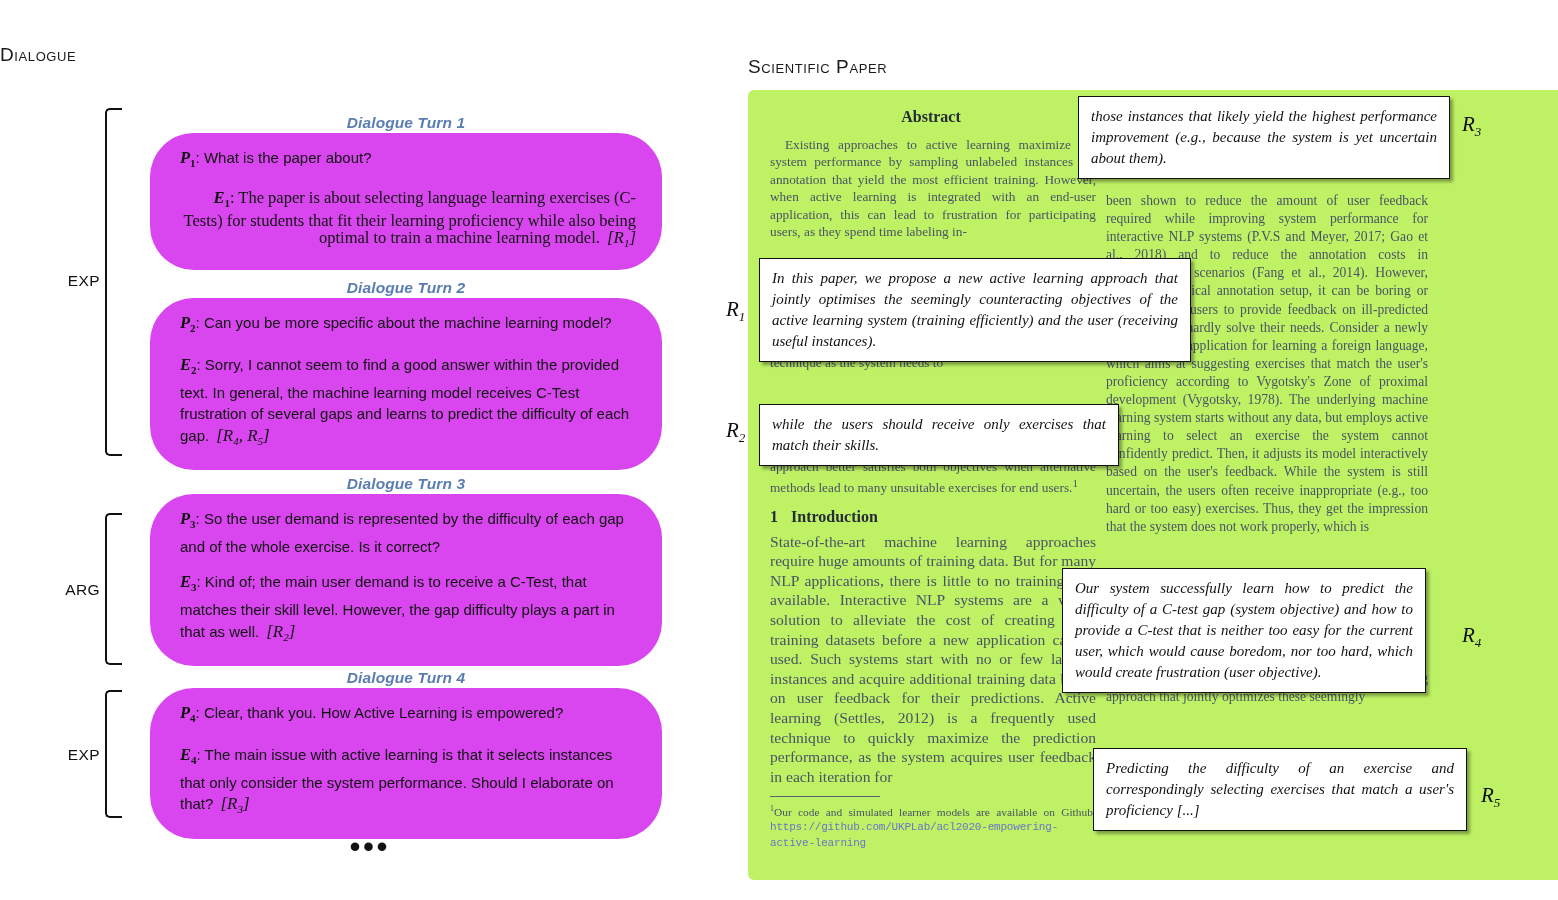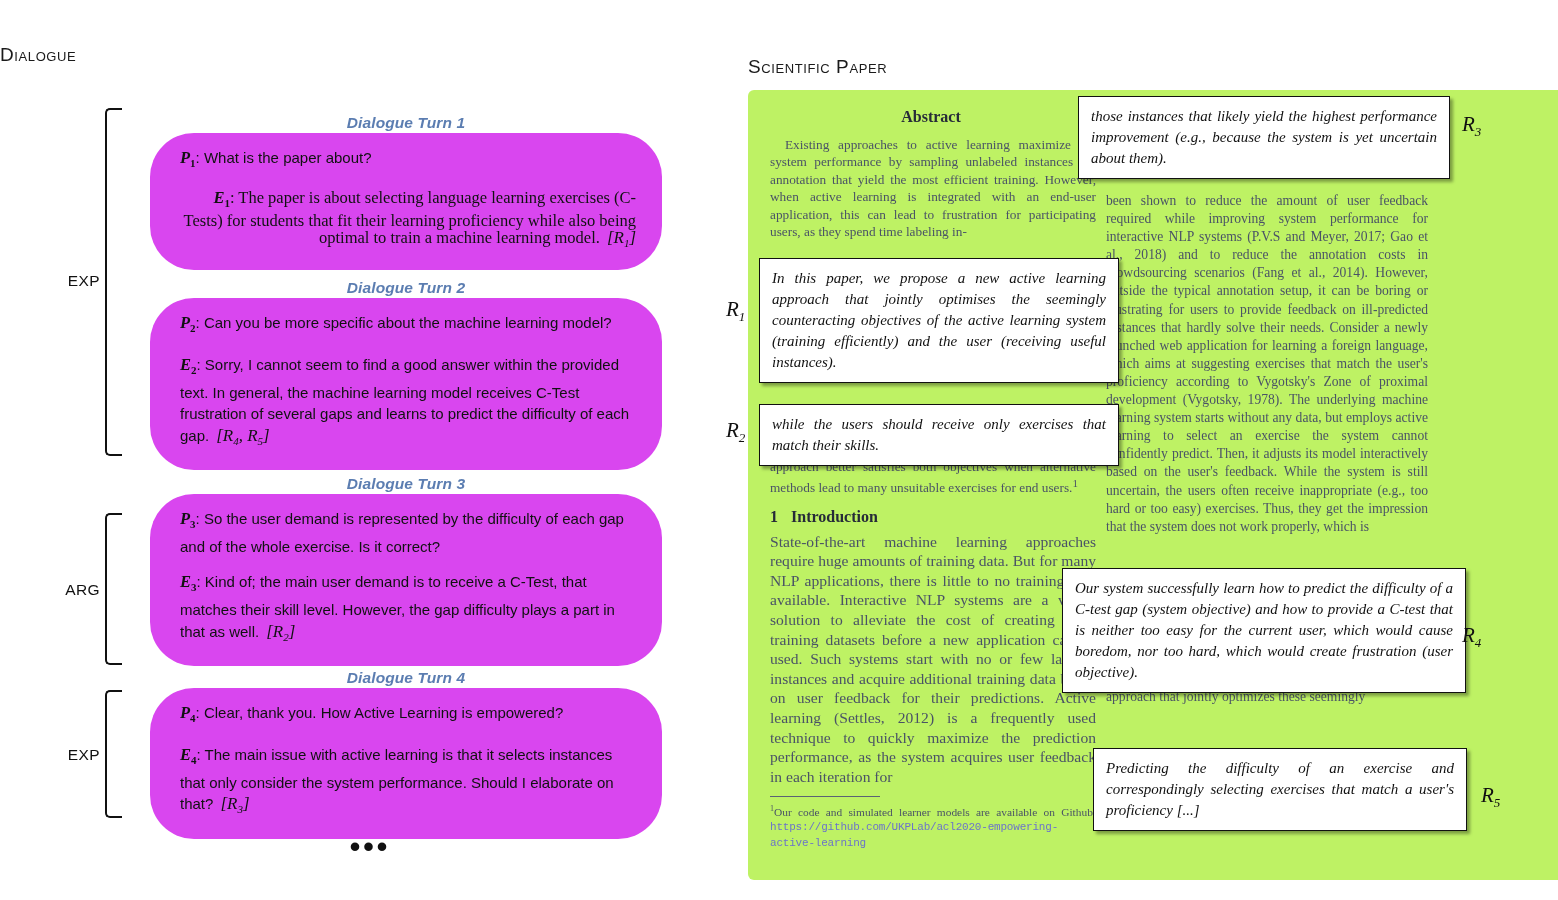--- a/index.html
+++ b/index.html
@@ -301,25 +301,25 @@
         <span style="display:block;height:72px;"></span>
         <span style="display:block;">they receive appropriate learning material while the underlying system requires considerable training to reach acceptable performance. We employ our</span>
       </div>
 
     </div>
   </div>
 
   <div class="callout" style="left:1078px;top:96px;width:372px;">those instances that likely yield the highest performance improvement (e.g., because the system is yet uncertain about them).</div>
   <div class="rlab" style="left:1462px;top:112px;"><span>R</span><sub>3</sub></div>
 
-  <div class="callout" style="left:759px;top:258px;width:360px;">In this paper, we propose a new active learning approach that jointly optimises the seemingly counteracting objectives of the active learning system (training efficiently) and the user (receiving useful instances).</div>
+  <div class="callout" style="left:759px;top:258px;width:432px;">In this paper, we propose a new active learning approach that jointly optimises the seemingly counteracting objectives of the active learning system (training efficiently) and the user (receiving useful instances).</div>
   <div class="rlab" style="left:726px;top:297px;"><span>R</span><sub>1</sub></div>
 
   <div class="callout" style="left:759px;top:404px;width:360px;">while the users should receive only exercises that match their skills.</div>
   <div class="rlab" style="left:726px;top:418px;"><span>R</span><sub>2</sub></div>
 
-  <div class="callout" style="left:1062px;top:568px;width:404px;">Our system successfully learn how to predict the difficulty of a C-test gap (system objective) and how to provide a C-test that is neither too easy for the current user, which would cause boredom, nor too hard, which would create frustration (user objective).</div>
+  <div class="callout" style="left:1062px;top:568px;width:364px;">Our system successfully learn how to predict the difficulty of a C-test gap (system objective) and how to provide a C-test that is neither too easy for the current user, which would cause boredom, nor too hard, which would create frustration (user objective).</div>
   <div class="rlab" style="left:1462px;top:623px;"><span>R</span><sub>4</sub></div>
 
   <div class="callout" style="left:1093px;top:748px;width:374px;">Predicting the difficulty of an exercise and correspondingly selecting exercises that match a user's proficiency [...]</div>
   <div class="rlab" style="left:1481px;top:783px;"><span>R</span><sub>5</sub></div>
 
 </div>
 
 </body></html>

